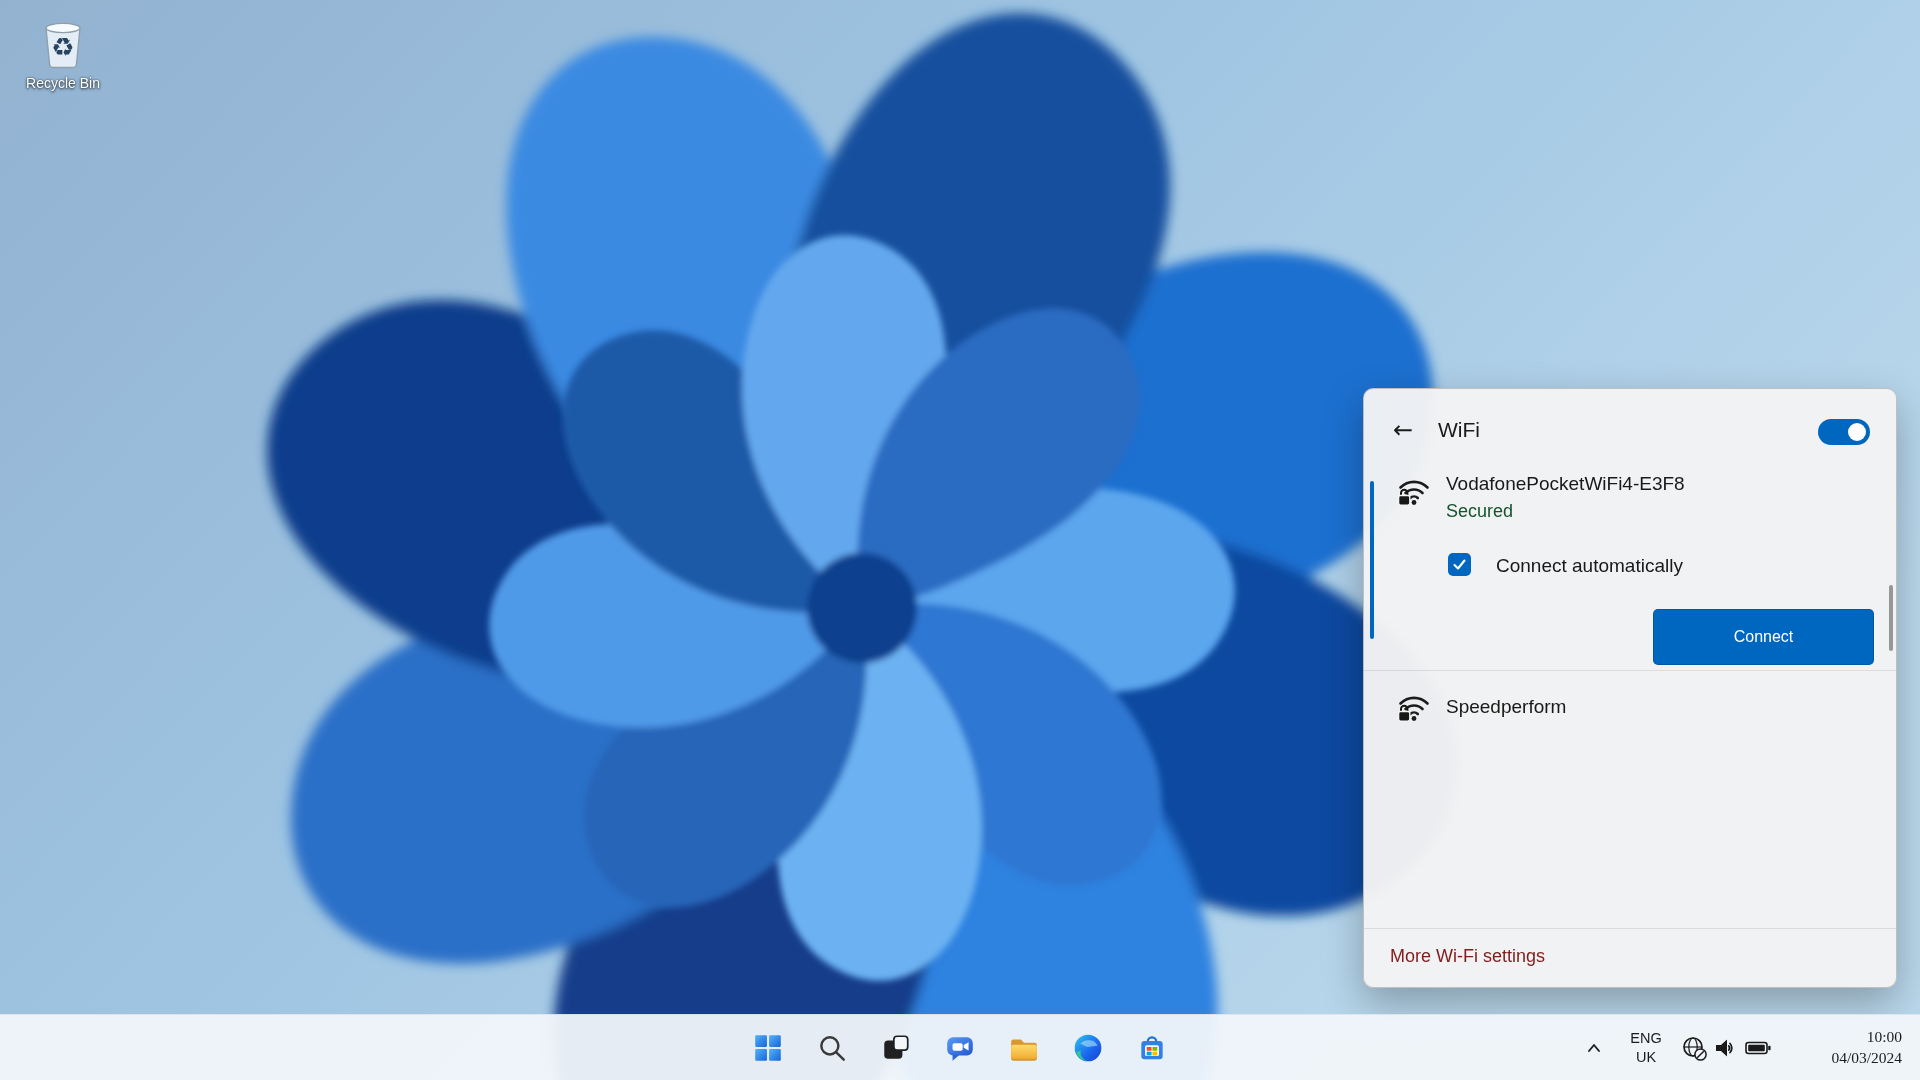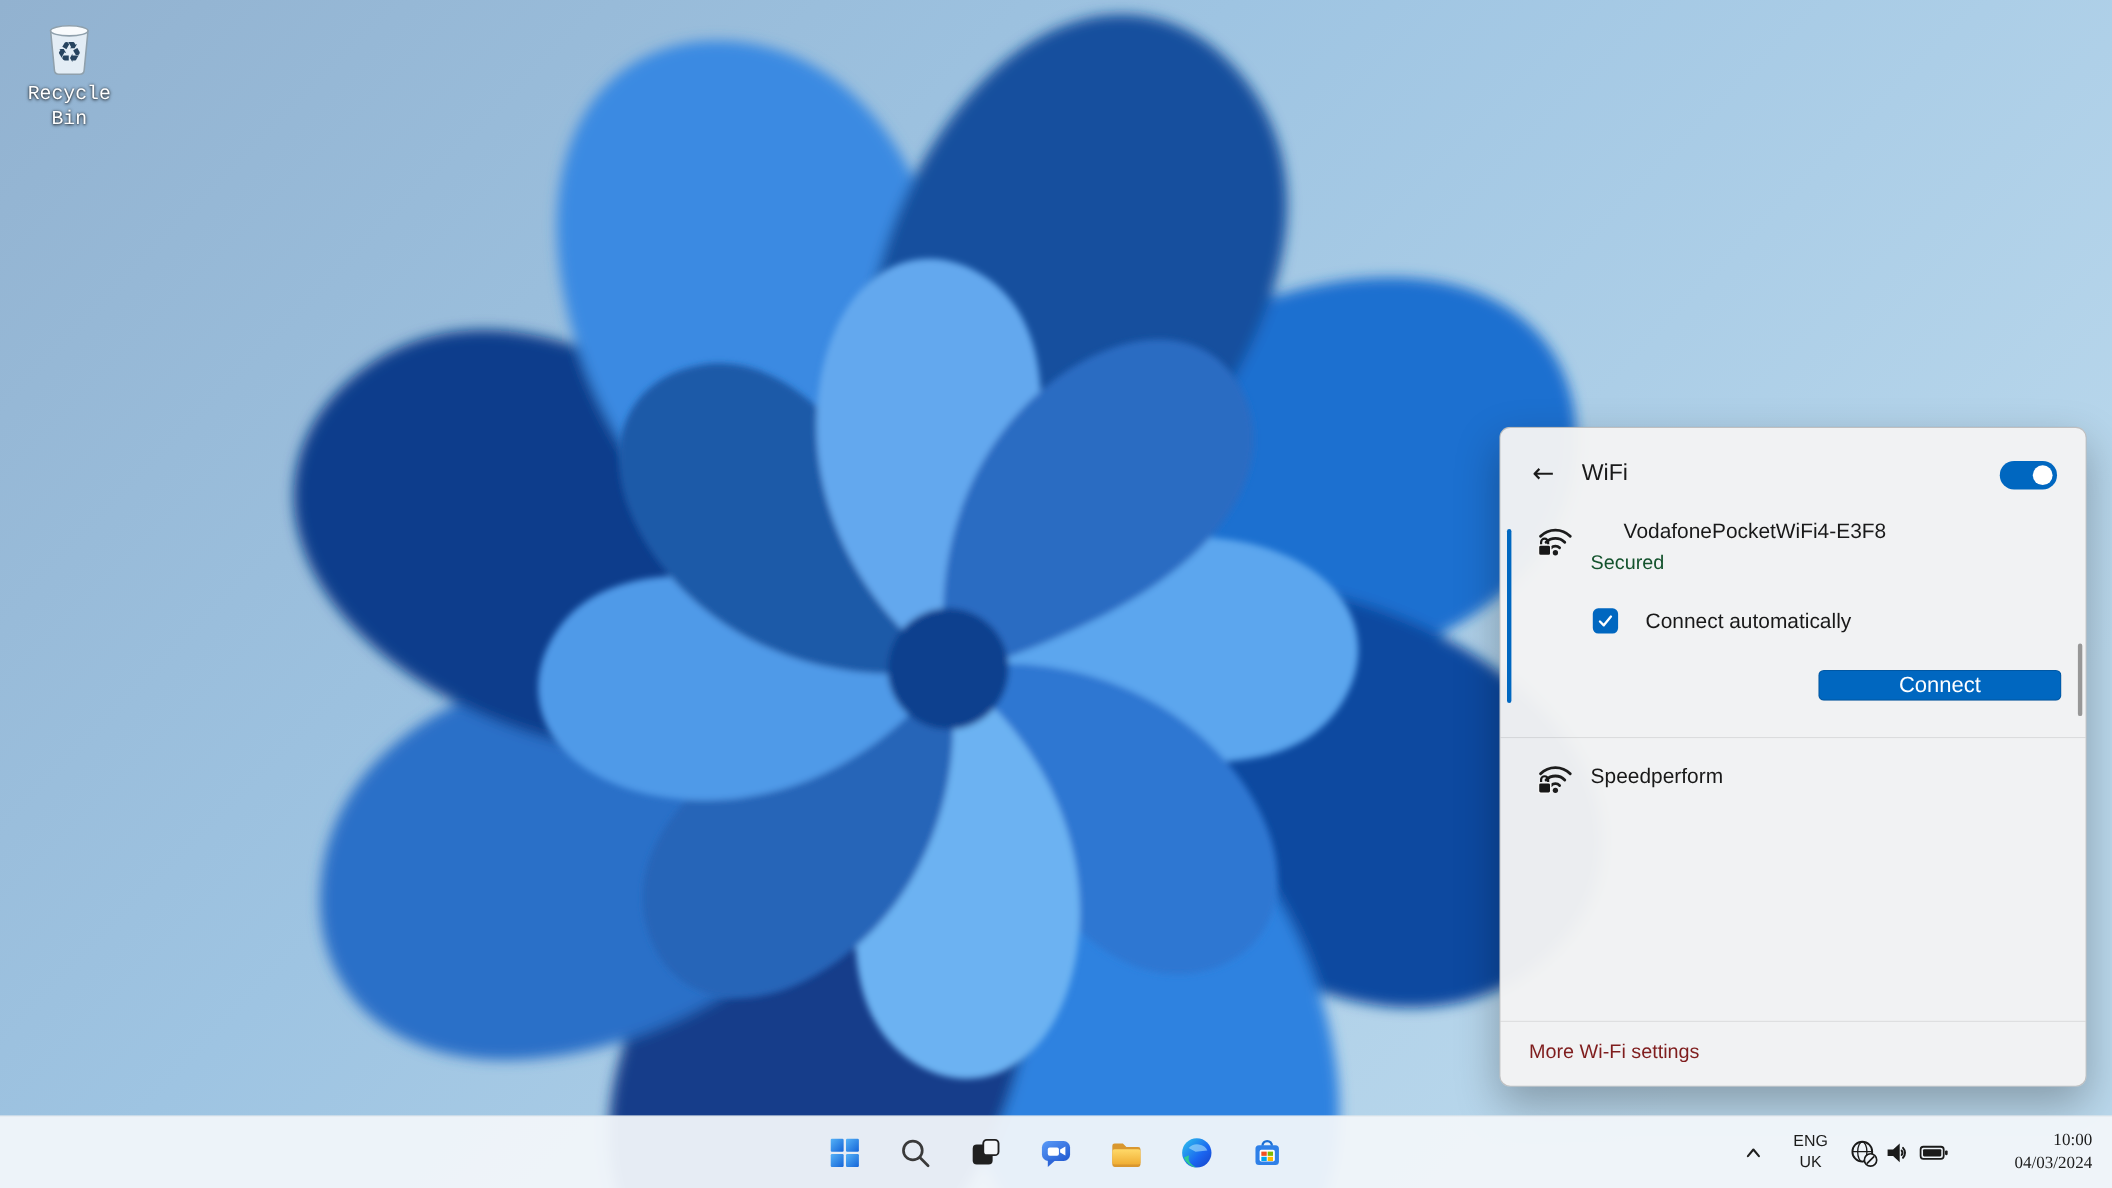--- a/index.html
+++ b/index.html
@@ -5,22 +5,22 @@
   * { margin:0; padding:0; box-sizing:border-box; }
   html,body { width:1920px; height:1080px; overflow:hidden;
     font-family:"Liberation Sans", sans-serif; }
   .screen { position:relative; width:1920px; height:1080px; overflow:hidden;
     background:linear-gradient(115deg,#8fb3d4 0%,#9ec4e2 45%,#b9d7ec 100%); }
   .wallpaper { position:absolute; inset:0; width:1920px; height:1080px; }
 
   
   .desktop-icon { position:absolute; width:118px; display:flex; flex-direction:column;
     align-items:center; gap:5px; text-align:center; cursor:default; }
-  .desktop-icon .label { color:#fff; font-size:18px; line-height:1.25;
-    text-shadow:0 1px 3px rgba(0,0,0,.8),0 0 2px rgba(0,0,0,.55);font-family:Liberation Mono, monospace; }
+  .desktop-icon .label { color:#fff; font-size:14px; line-height:1.25;
+    text-shadow:0 1px 3px rgba(0,0,0,.8),0 0 2px rgba(0,0,0,.55); }
   #icon-recycle { left:4px; top:12px; }
   #icon-edge { left:4px; top:166px; }
   .edge-ball { width:58px; height:58px; border-radius:50%;
     background:conic-gradient(from 210deg,#35d69a,#22c1e8,#1b66f0,#1742c8,#2fb5e8,#35d69a);
     box-shadow:inset -6px -8px 12px rgba(10,40,120,.5), inset 4px 6px 10px rgba(255,255,255,.35); }
 
   
   .wifi-panel { position:absolute; left:1363px; top:388px; width:534px; height:600px;
     background:rgba(243,243,243,.97); border:1px solid rgba(110,110,110,.38);
     border-radius:10px; box-shadow:0 16px 40px rgba(0,0,0,.28); overflow:hidden; }
@@ -35,22 +35,22 @@
     border-radius:50%; background:#fff; }
   .sel-bar { position:absolute; left:6px; top:92px; width:4px; height:158px;
     background:#0067c0; border-radius:2px; }
   .wifi-ic { position:absolute; width:36px; height:36px; }
   .net-name { position:absolute; left:82px; font-size:19px; color:#191919; }
   .net-sub { position:absolute; left:82px; font-size:18px; color:#14532d; }
   .checkbox { position:absolute; left:84px; top:164px; width:23px; height:23px;
     background:#0067c0; border-radius:5px; display:flex; align-items:center;
     justify-content:center; cursor:pointer; }
   .checkbox-label { position:absolute; left:132px; top:166px; font-size:19px; color:#191919; }
-  .connect-btn { position:absolute; right:22px; top:220px; width:221px; height:28px;
-    background:#0067c0; color:#fff; font-size:20px; border:1px solid rgba(0,0,0,.15);
+  .connect-btn { position:absolute; right:22px; top:220px; width:221px; height:56px;
+    background:#0067c0; color:#fff; font-size:16px; border:1px solid rgba(0,0,0,.15);
     border-radius:5px; cursor:pointer; font-family:"Liberation Sans", sans-serif; }
   .divider { position:absolute; left:0; right:0; height:1px; background:rgba(0,0,0,.09); }
   .footer-link { position:absolute; left:26px; top:557px; font-size:18px; color:#7f1d1d;
     cursor:pointer; }
   .scroll-thumb { position:absolute; right:3px; top:196px; width:4px; height:66px;
     background:#979797; border-radius:2px; }
 
   
   .taskbar { position:absolute; left:0; bottom:0; width:1920px; height:66px;
     background:rgba(241,245,250,.95); border-top:1px solid rgba(0,0,0,.06); }
@@ -140,21 +140,21 @@
     <svg class="wifi-ic" style="left:32px; top:84px;" viewBox="0 0 36 36">
       <g stroke="#1c1c1c" stroke-width="2.6" fill="none" stroke-linecap="round">
         <path d="M4.5,14.5 A 19,19 0 0 1 31.5,14.5"></path>
         <path d="M9.5,20 A 12,12 0 0 1 26.5,20"></path>
         <path d="M14.2,25 A 5.4,5.4 0 0 1 21.8,25"></path>
       </g>
       <circle cx="18" cy="29.5" r="2.4" fill="#1c1c1c"></circle>
       <path d="M5,22.5 v-2.6 a3.2,3.2 0 0 1 6.4,0 V22.5" stroke="#171717" stroke-width="2" fill="none"></path>
       <rect x="2.6" y="22.5" width="11.2" height="9.6" rx="2" fill="#171717" stroke="#f3f3f3" stroke-width="1.4"></rect>
     </svg>
-    <div class="net-name" style="top:84px;margin-left:30px;">VodafonePocketWiFi4-E3F8</div>
+    <div class="net-name" style="top:84px;">VodafonePocketWiFi4-E3F8</div>
     <div class="net-sub" style="top:112px;">Secured</div>
 
     <div class="checkbox">
       <svg width="15" height="15" viewBox="0 0 15 15">
         <polyline points="2.5,8 6,11.5 12.5,3.5" fill="none" stroke="#fff" stroke-width="2.1" stroke-linecap="round" stroke-linejoin="round"></polyline>
       </svg>
     </div>
     <div class="checkbox-label">Connect automatically</div>
 
     <button class="connect-btn">Connect</button>

